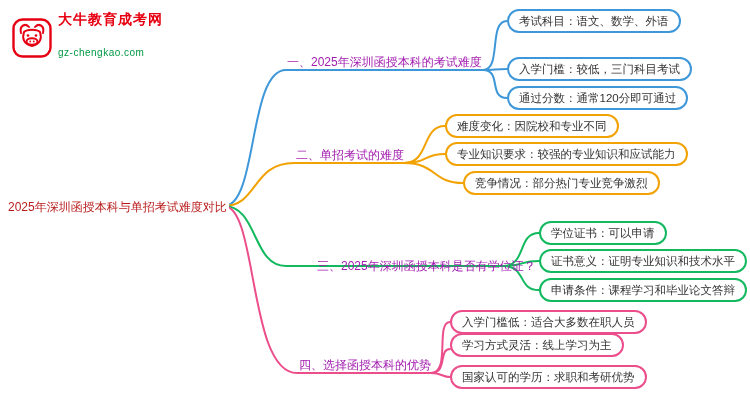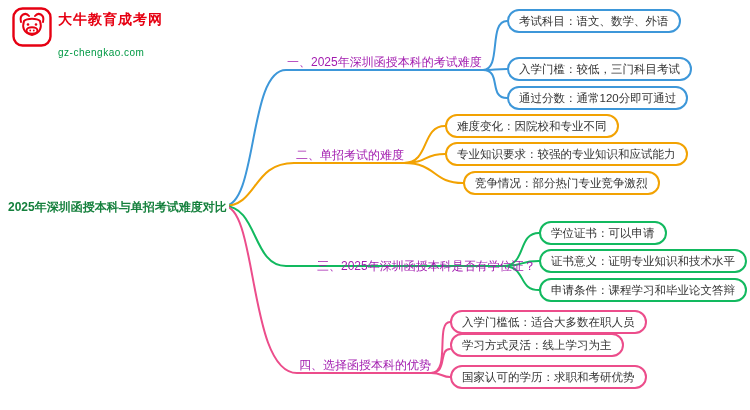--- a/index.html
+++ b/index.html
@@ -6,35 +6,35 @@
   body{
     width:750px;height:410px;background:#ffffff;
     font-family:"Liberation Sans","DejaVu Sans",sans-serif;
     position:relative;overflow:hidden;
   }
   #stage{position:relative;width:750px;height:410px;background:#fff;}
   #wires{position:absolute;left:0;top:0;z-index:0;}
 
   .root-label{
     position:absolute;left:6px;top:198px;
-    font-size:12px;color:#15803d;white-space:nowrap;z-index:2;
-    background:#fff;padding:1px 2px;font-weight:bold;
+    font-size:12px;color:#b91c1c;white-space:nowrap;z-index:2;
+    background:#fff;padding:1px 2px;
   }
   .branch-label{
     position:absolute;font-size:12px;color:#a21caf;
     white-space:nowrap;z-index:2;background:transparent;
   }
   .leaf{
     position:absolute;box-sizing:border-box;height:24px;
     border:2px solid #be185d;border-radius:13px;background:#fff;
     font-size:11.5px;line-height:18px;color:#333;
     padding:1px 10px;white-space:nowrap;z-index:2;
   }
 
-  .logo{position:absolute;left:12px;top:7px;display:flex;align-items:flex-start;z-index:3;cursor:pointer;}
+  .logo{position:absolute;left:12px;top:7px;display:flex;align-items:flex-end;z-index:3;cursor:pointer;}
   .bull{width:40px;height:40px;flex:0 0 auto;}
   .logo-text{margin-left:6px;padding-top:4px;}
   .logo-title{font-size:14px;font-weight:bold;letter-spacing:1px;}
   .logo-url{font-size:10px;margin-top:18px;letter-spacing:0.5px;}
 </style>
 </head>
 <body>
 
 <div id="stage">
 

